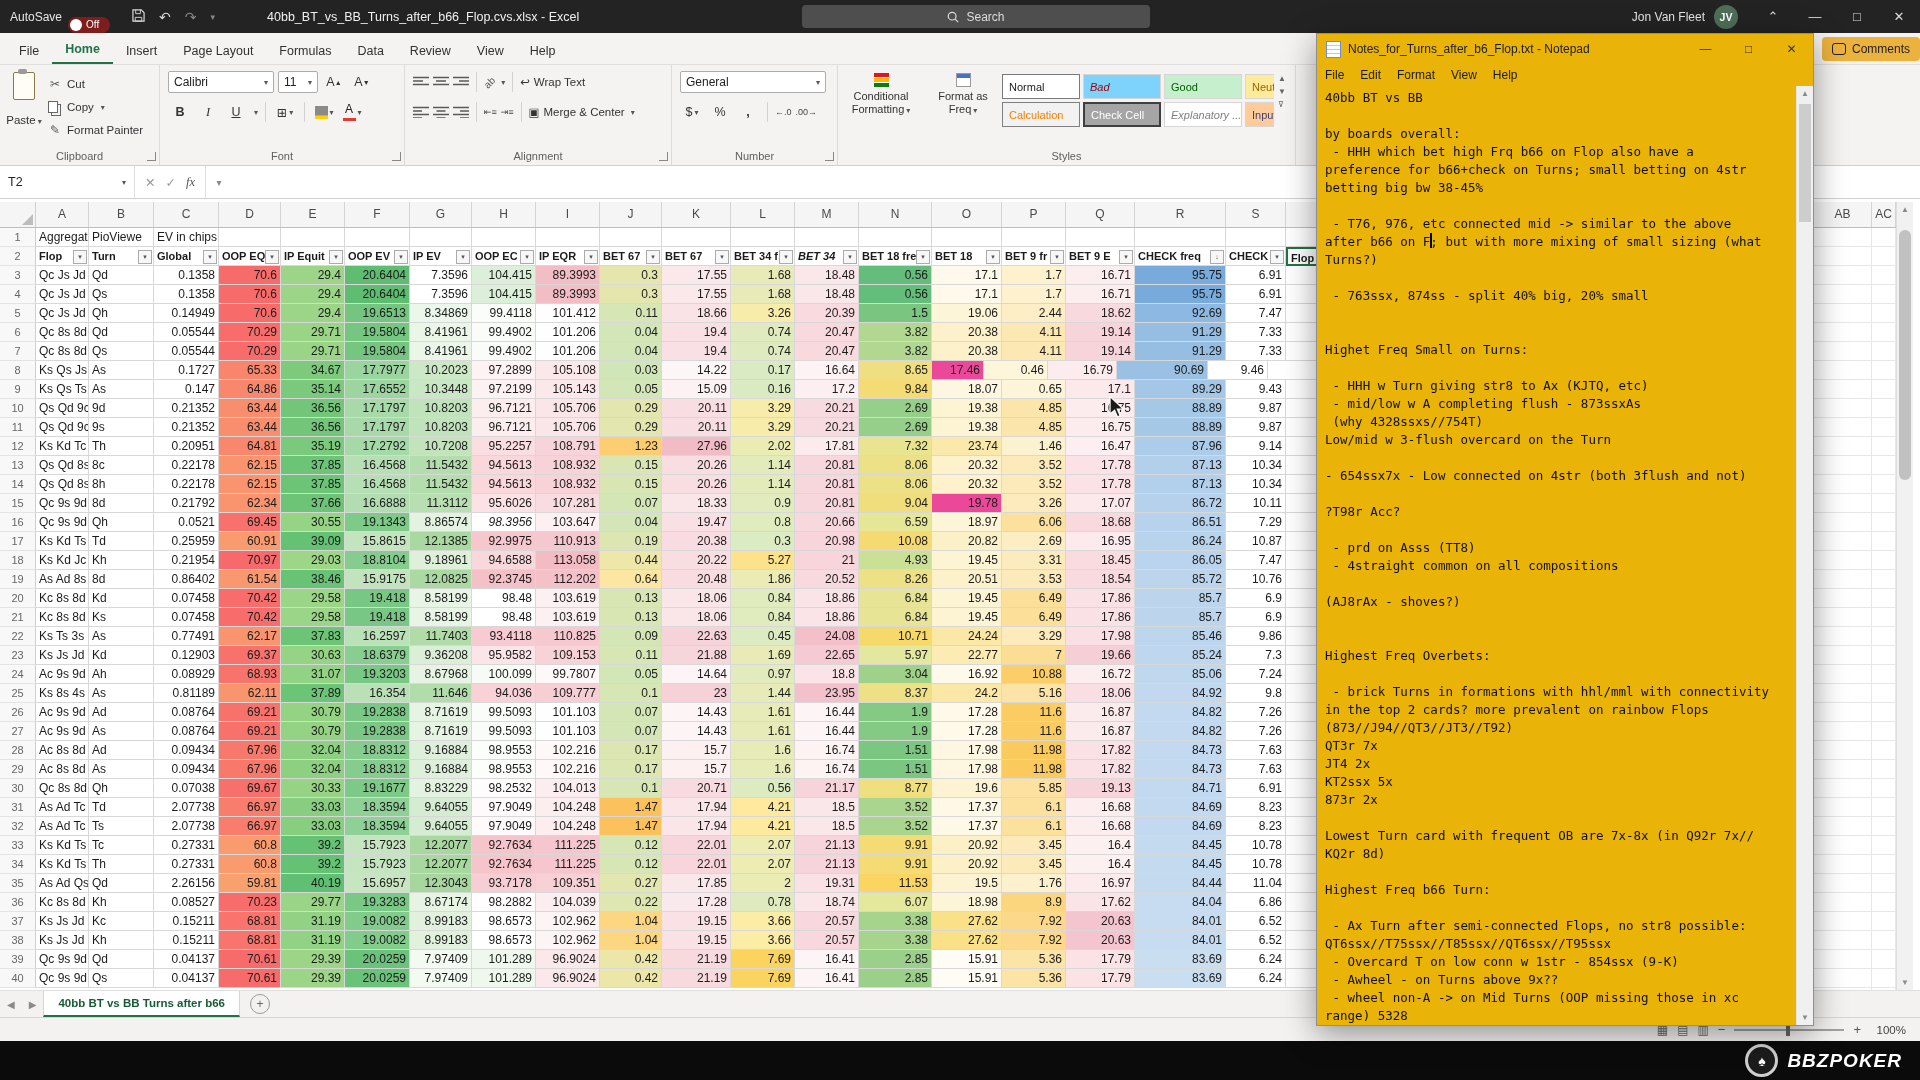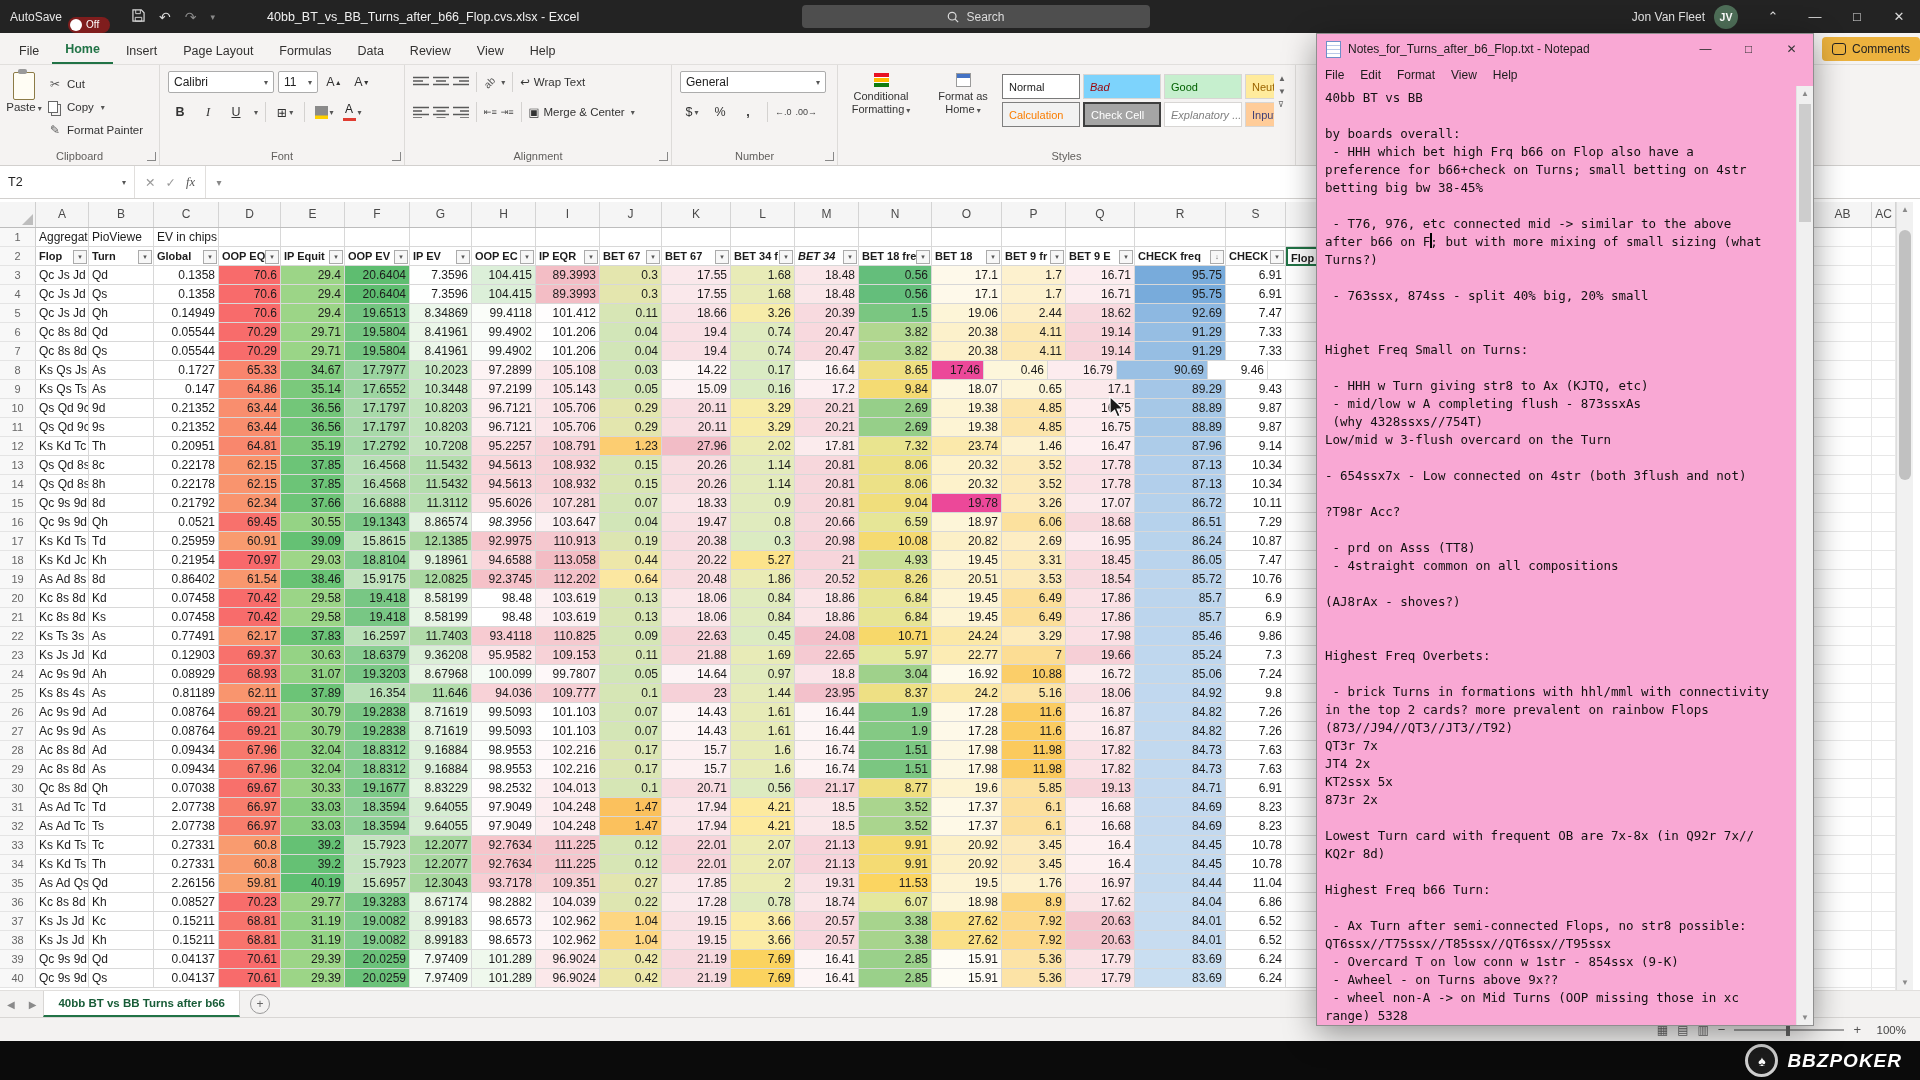--- a/index.html
+++ b/index.html
@@ -35,21 +35,21 @@
     display:flex;box-sizing:border-box;}
   .rgroup{position:relative;border-right:1px solid #ddDbd9;box-sizing:border-box;flex-shrink:0;}
   .rg-content{height:76px;padding-top:5px;box-sizing:border-box;display:flex;align-items:flex-start;}
   .rg-label{position:absolute;bottom:3px;left:0;right:0;text-align:center;font-size:11px;color:#605e5c;}
   .launcher{position:absolute;right:3px;bottom:4px;width:8px;height:8px;border-right:1.5px solid #888;border-bottom:1.5px solid #888;}
   .caret,.cv{font-size:8px;color:#555;margin-left:2px;}
   
   .paste-btn{width:48px;text-align:center;padding-top:2px;}
   .clipic{width:20px;height:26px;margin:0 auto;border:1.5px solid #8c7b46;background:#fffdf4;position:relative;border-radius:2px;}
   .clipic::before{content:'';position:absolute;top:-4px;left:4px;width:9px;height:5px;background:#9a9a9a;border-radius:2px;}
-  .pb-label{font-size:11.5px;color:#333;margin-top:1px;}
+  .pb-label{font-size:11.5px;color:#333;margin-top:14px;}
   .mini-col{display:flex;flex-direction:column;gap:3px;padding-top:4px;}
   .mini{display:flex;align-items:center;gap:5px;font-size:11.5px;color:#333;height:20px;}
   .mi{font-size:12px;color:#555;width:14px;text-align:center;}
   .copyic{display:inline-block;width:8px;height:10px;border:1px solid #666;background:#fff;box-shadow:3px 3px 0 -1px #f5f3f2,3px 3px 0 0 #666;margin-right:4px;}
   
   .colstack{display:flex;flex-direction:column;gap:6px;padding:0 8px;}
   .frow{display:flex;align-items:center;gap:4px;height:24px;}
   .combo{height:22px;border:1px solid #acacac;background:#fff;font-size:12px;color:#222;display:flex;align-items:center;
     justify-content:space-between;padding:0 5px;box-sizing:border-box;border-radius:2px;}
   .w104{width:106px}.w38{width:40px}.w120{width:146px}
@@ -132,21 +132,21 @@
   .zthumb{position:absolute;left:52px;top:-5px;width:4px;height:12px;background:#666;}
   .zsign{font-size:13px;color:#555;}
   .zval{width:36px;text-align:right;}
   
   .brandbar{position:absolute;top:1041px;left:0;right:0;height:39px;background:#0b0b0b;display:flex;align-items:center;justify-content:flex-end;}
   .brand{display:flex;align-items:center;gap:9px;margin-right:18px;}
   .bcircle{width:27px;height:27px;border-radius:50%;border:3px solid #cfcfcf;background:#1c1c1c;color:#fff;
     display:flex;align-items:center;justify-content:center;font-size:14px;}
   .btext{color:#fff;font-size:19px;font-weight:bold;font-style:italic;letter-spacing:1px;}
   
-  .notepad{position:absolute;left:1316px;top:33px;width:498px;height:993px;background:#f9a8d4;border:1px solid #8f8f8f;
+  .notepad{position:absolute;left:1316px;top:33px;width:498px;height:993px;background:#eab308;border:1px solid #8f8f8f;
     box-shadow:0 8px 30px rgba(0,0,0,.4);z-index:50;box-sizing:border-box;}
   .np-title{height:30px;display:flex;align-items:center;padding-left:9px;font-size:12px;color:#1c1c1c;}
   .np-ico{width:13px;height:15px;border:1px solid #6f8fc9;background:linear-gradient(#fff 0 3px,#b9c9e8 3px 4px,#fff 4px 7px,#b9c9e8 7px 8px,#fff 8px 11px,#b9c9e8 11px 12px,#fff 12px);margin-right:7px;}
   .np-ctrl{margin-left:auto;display:flex;height:30px;}
   .np-btn{width:43px;display:flex;align-items:center;justify-content:center;font-size:12px;color:#333;}
   .np-menu{height:22px;display:flex;align-items:center;font-size:12px;color:#1c1c1c;}
   .np-menu span{padding:0 8px;}
   .np-body{position:absolute;top:52px;left:0;right:17px;bottom:0;padding:3px 0 0 8px;overflow:hidden;
     font-family:"DejaVu Sans Mono","Liberation Mono",monospace;font-size:12.5px;line-height:18px;white-space:pre;color:#111;}
   .np-scroll{position:absolute;top:52px;right:0;bottom:0;width:17px;background:#f0f0f0;border-left:1px solid #e4e4e4;box-sizing:border-box;}
@@ -372,21 +372,21 @@
     </div>
 
     <div class="rgroup" style="width:458px">
       <div class="rg-content">
         <div class="stylebtn">
           <div class="cfic"></div>
           <span>Conditional Formatting</span><span class="caret">▾</span>
         </div>
         <div class="stylebtn" style="width:78px">
           <div class="fatic"></div>
-          <span>Format as Home</span><span class="caret">▾</span>
+          <span>Format as Freq</span><span class="caret">▾</span>
         </div>
         <div class="gallery" id="style-gallery">
             <div class="gal-row">
               <div class="chip ch0">Normal</div>
               <div class="chip ch1">Bad</div>
               <div class="chip ch2">Good</div>
               <div class="chip ch3">Neutral</div>
             </div>
             <div class="gal-row">
               <div class="chip ch4">Calculation</div>

